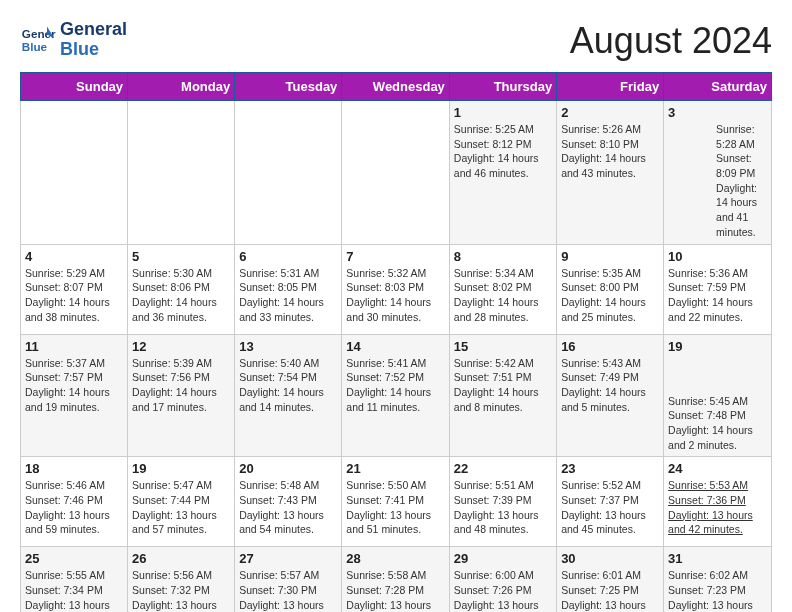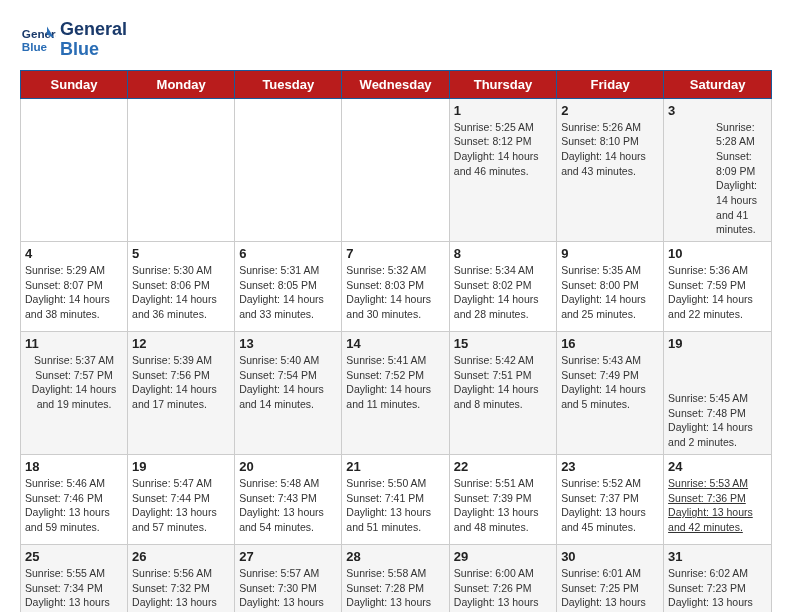--- a/index.html
+++ b/index.html
@@ -45,24 +45,24 @@
     .location {
       font-size: 16px;
       color: #444;
     }
     table {
       width: 100%;
       border-collapse: collapse;
       font-size: 11px;
     }
     thead th {
-      background-color: #b91c1c;
+      background-color: #a21caf;
       color: #fff;
       padding: 6px 4px;
-      text-align: center;
+      text-align: right;
       font-size: 13px;
       font-weight: bold;
       border: 1px solid #1a5a9a;
     }
     tbody td {
       border: 1px solid #ccc;
       vertical-align: top;
       padding: 4px;
       height: 90px;
       width: 108px;
@@ -97,20 +97,21 @@
       <text x="2" y="32" font-size="13" font-weight="bold" fill="#2a6db5">Blue</text>
       <polygon points="30,5 38,18 30,14" fill="#2a6db5"></polygon>
     </svg>
     <div>
       <div class="logo-text">
         <span style="color:#1a3a6b">General</span><br><span style="color:#2a6db5">Blue</span>
       </div>
     </div>
   </div>
   <div class="title-block">
+    <div class="month-year">August 2024</div>
   </div>
 </div>
 
 <table>
   <thead>
     <tr>
     <th>Sunday</th>
         <th>Monday</th>
         <th>Tuesday</th>
         <th>Wednesday</th>
@@ -194,21 +195,21 @@
           <span class="day-num">10</span>
           <div class="day-info" style="white-space: pre-line;">Sunrise: 5:36 AM
 Sunset: 7:59 PM
 Daylight: 14 hours
 and 22 minutes.</div>
         </td>
       </tr>
       <tr>
         <td>
           <span class="day-num">11</span>
-          <div class="day-info" style="white-space: pre-line; text-align: center;">Sunrise: 5:37 AM
+          <div class="day-info" style="white-space: pre-line;">Sunrise: 5:37 AM
 Sunset: 7:57 PM
 Daylight: 14 hours
 and 19 minutes.</div>
         </td>
         <td>
           <span class="day-num">12</span>
           <div class="day-info" style="white-space: pre-line;">Sunrise: 5:39 AM
 Sunset: 7:56 PM
 Daylight: 14 hours
 and 17 minutes.</div>

